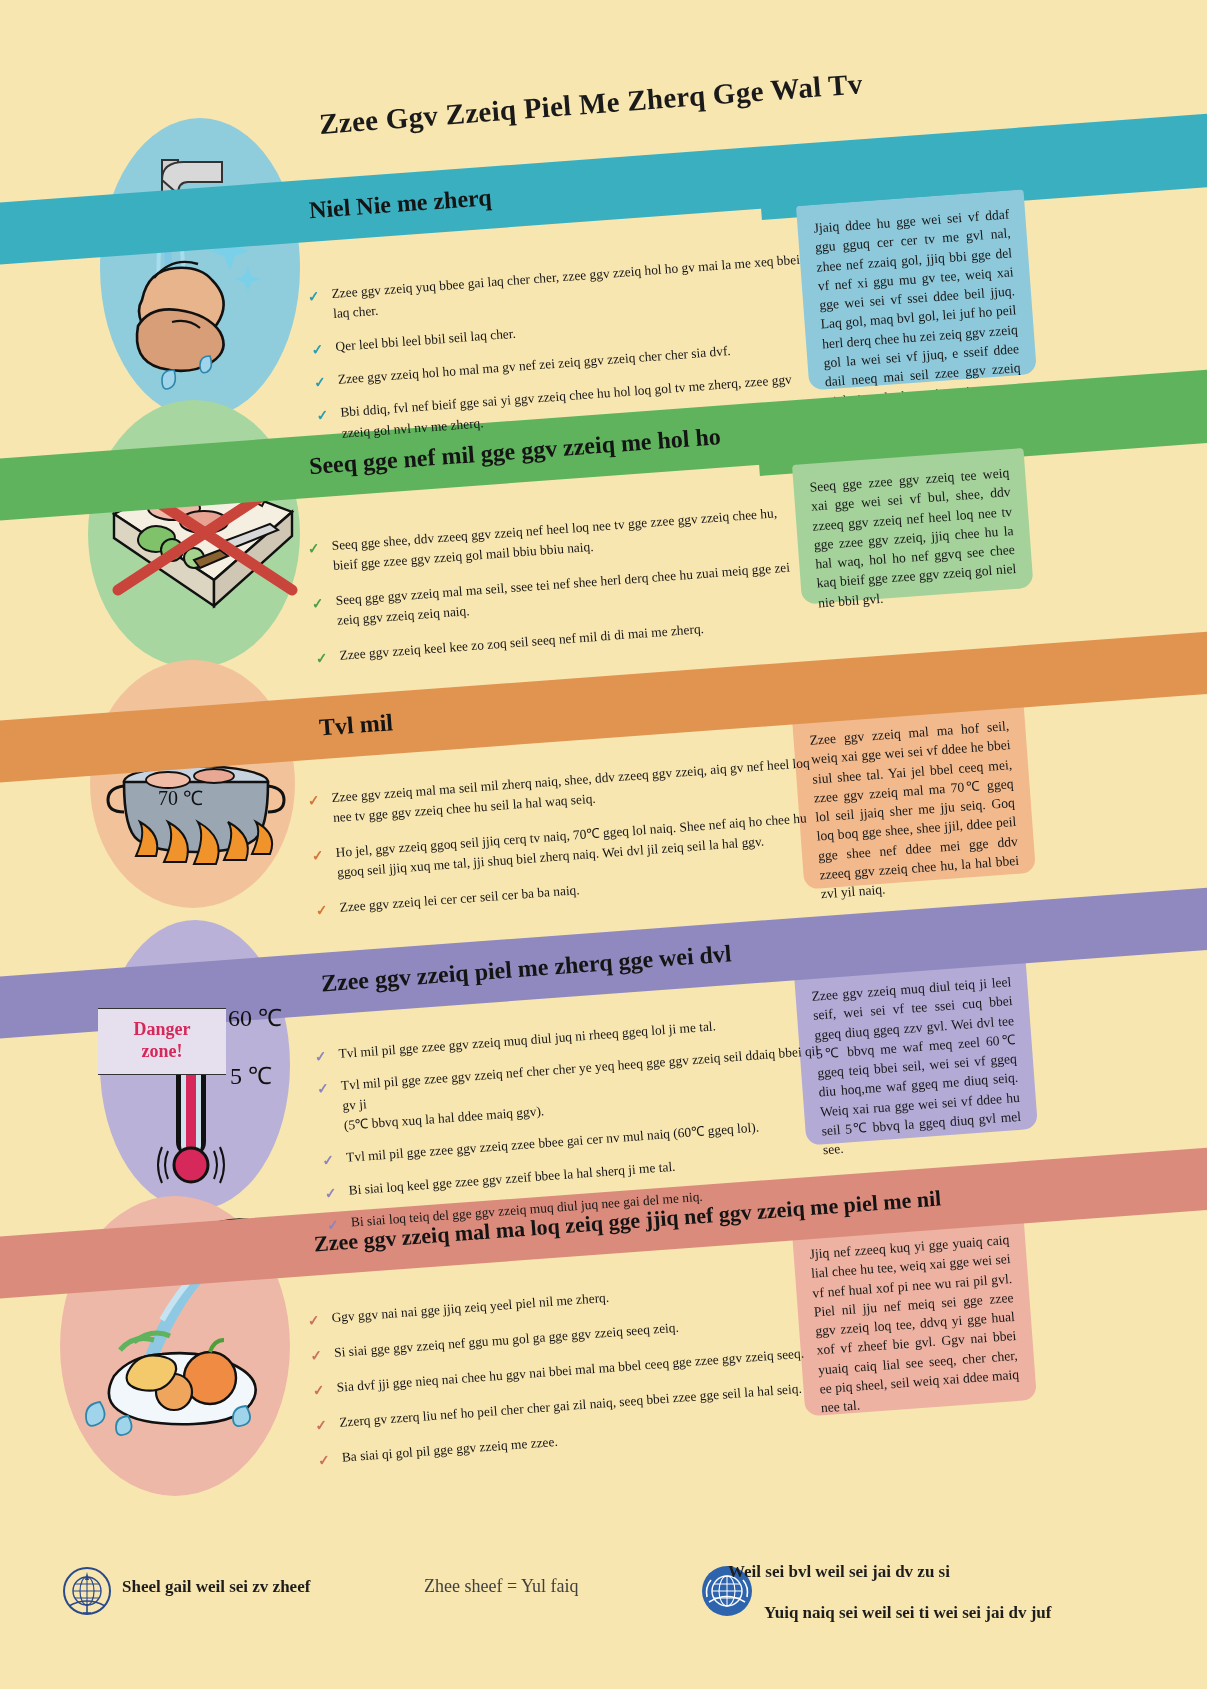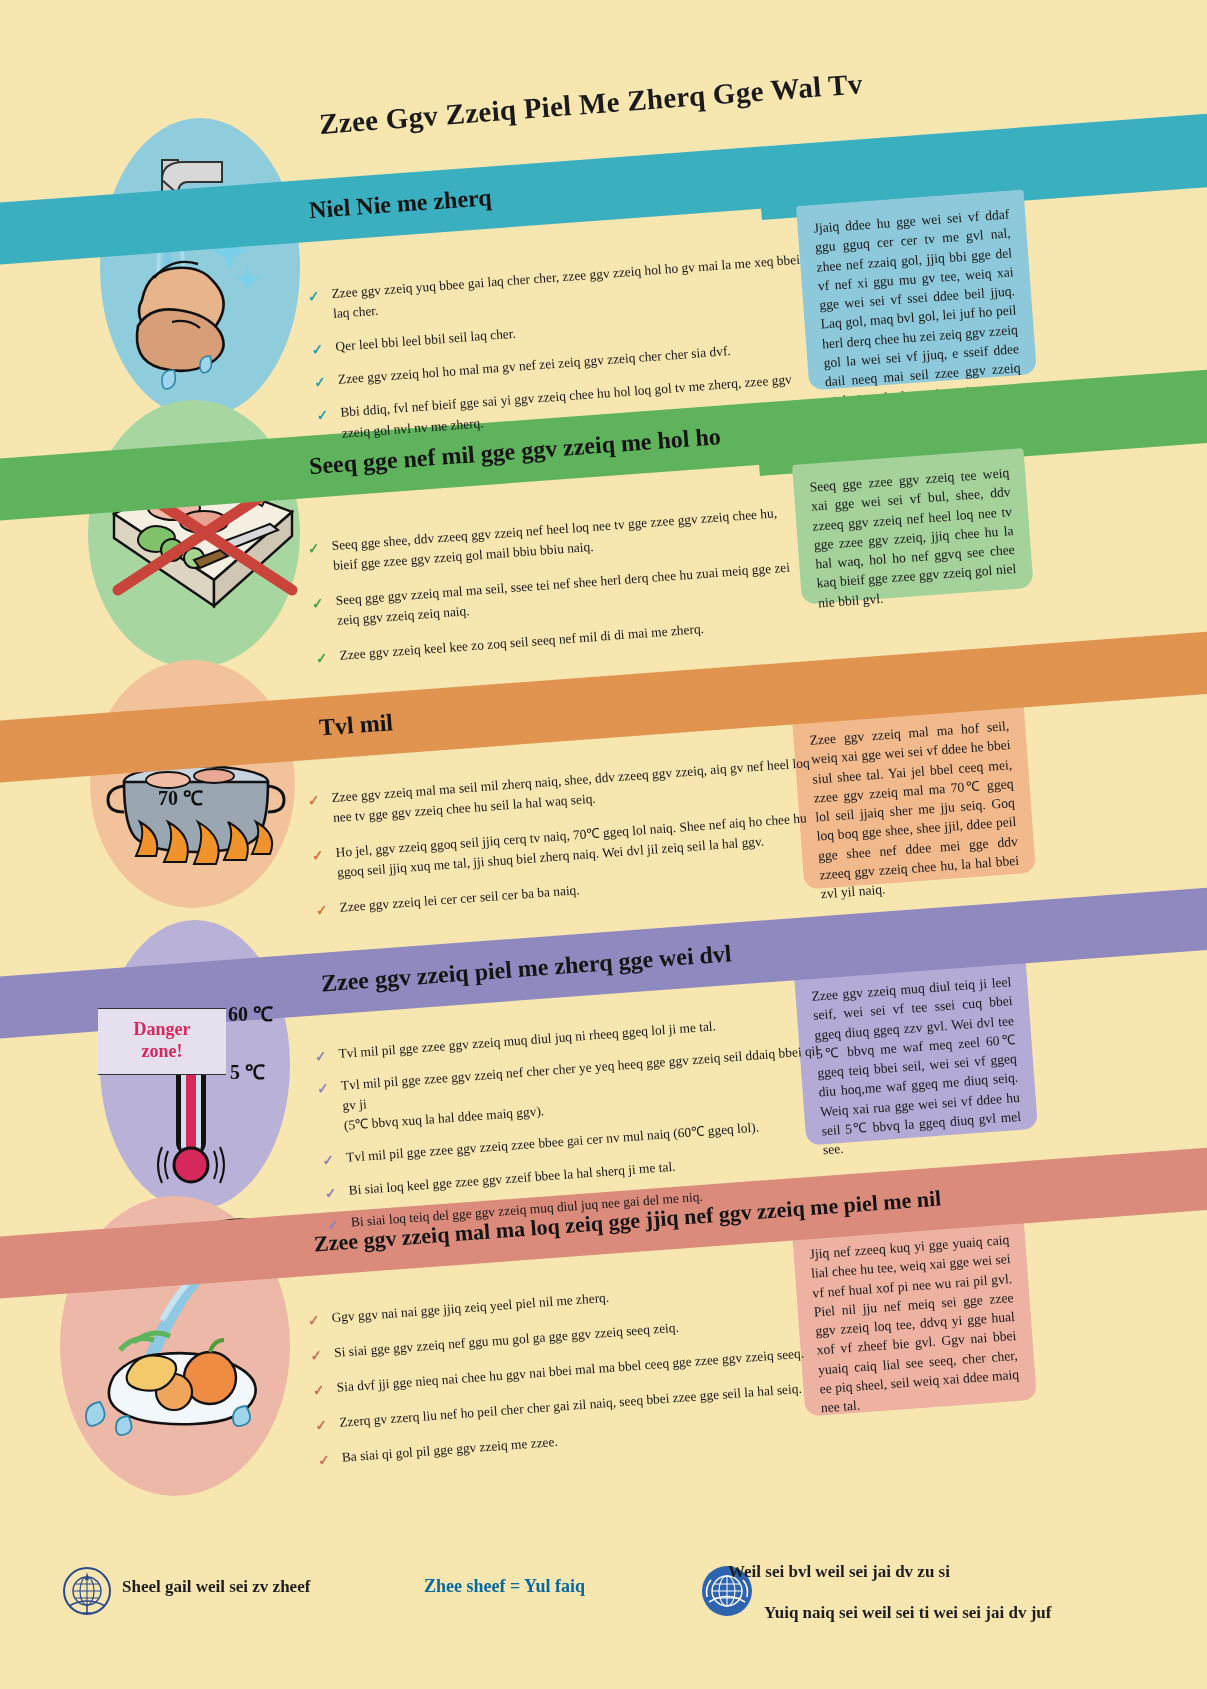--- a/index.html
+++ b/index.html
@@ -115,36 +115,36 @@
     width:128px;
     text-align:center;
     color:#d6285a;
     font-weight:bold;
     font-size:18px;
     line-height:1.2;
     padding:10px 0 12px 0;
   }
   .temp-label{
     position:absolute;z-index:5;
-    font-size:20px;font-weight:bold;color:#111;
+    font-size:24px;font-weight:normal;color:#111;
   }
   .temp70{
     position:absolute;z-index:5;
-    font-size:20px;font-weight:bold;color:#111;
+    font-size:20px;font-weight:normal;color:#111;
   }
 
   
   .footer{position:absolute;left:0;right:0;bottom:0;height:145px;z-index:6;}
   .footer-text{
     position:absolute;
     font-size:17px;font-weight:bold;color:#1d1d1d;
   }
   .footer-center{
     position:absolute;
-    font-size:18px;font-weight:bold;color:#0369a1;
+    font-size:18px;font-weight:normal;color:#404040;
   }
   svg{display:block;}
 </style>
 </head>
 <body>
 
 <div class="poster">
 
   <div class="poster-title">Zzee Ggv Zzeiq Piel Me Zherq Gge Wal Tv</div>
 

